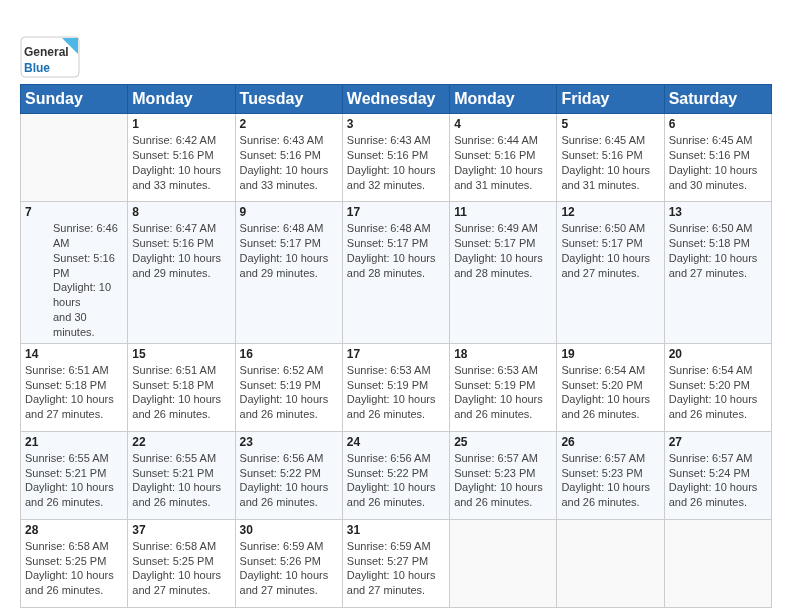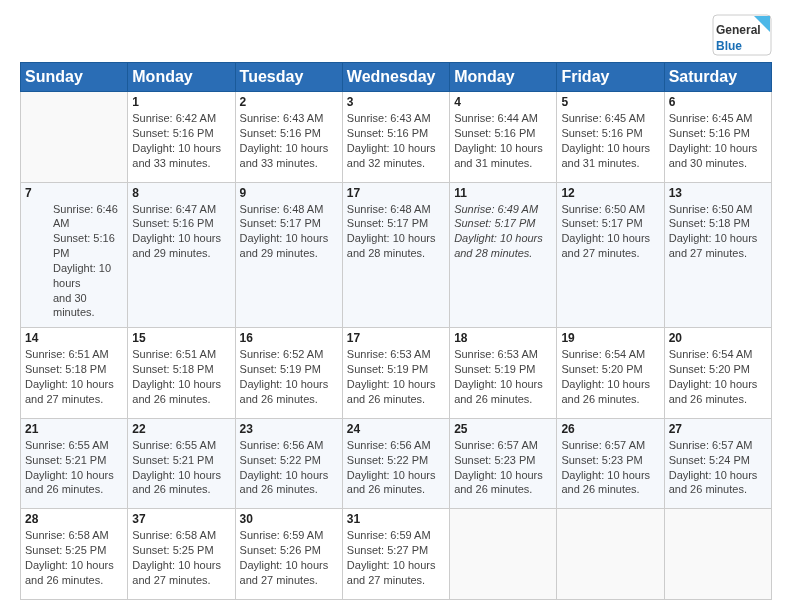--- a/index.html
+++ b/index.html
@@ -6,24 +6,23 @@
     body {
       font-family: Arial, sans-serif;
       background: #fff;
       width: 792px;
       height: 612px;
       overflow: hidden;
     }
     .page {
       width: 792px;
       height: 612px;
-      padding: 14px 20px 12px 20px;
+      padding: 36px 20px 12px 20px;
       display: flex;
       flex-direction: column;
-      align-items: flex-end;
     }
     .header {
       display: flex;
       align-items: flex-start;
       justify-content: space-between;
       margin-bottom: 6px;
     }
     .logo {
       display: flex;
       align-items: center;
@@ -187,21 +186,21 @@
           </td>
           <td>
             <span class="day-number">17</span>
             <div class="day-info" style="white-space: pre-line;">Sunrise: 6:48 AM
 Sunset: 5:17 PM
 Daylight: 10 hours
 and 28 minutes.</div>
           </td>
           <td>
             <span class="day-number">11</span>
-            <div class="day-info" style="white-space: pre-line; font-style: italic;">Sunrise: 6:49 AM
+            <div class="day-info" style="white-space: pre-line;">Sunrise: 6:49 AM
 Sunset: 5:17 PM
 Daylight: 10 hours
 and 28 minutes.</div>
           </td>
           <td>
             <span class="day-number">12</span>
             <div class="day-info" style="white-space: pre-line;">Sunrise: 6:50 AM
 Sunset: 5:17 PM
 Daylight: 10 hours
 and 27 minutes.</div>

